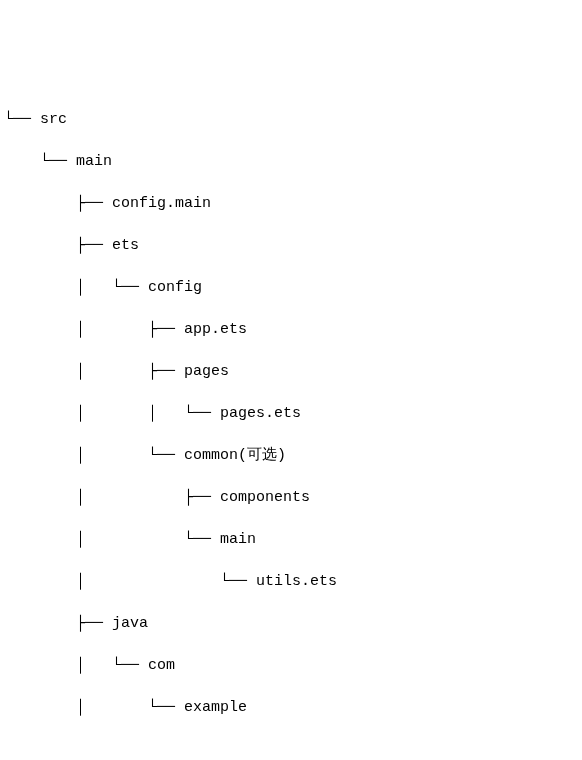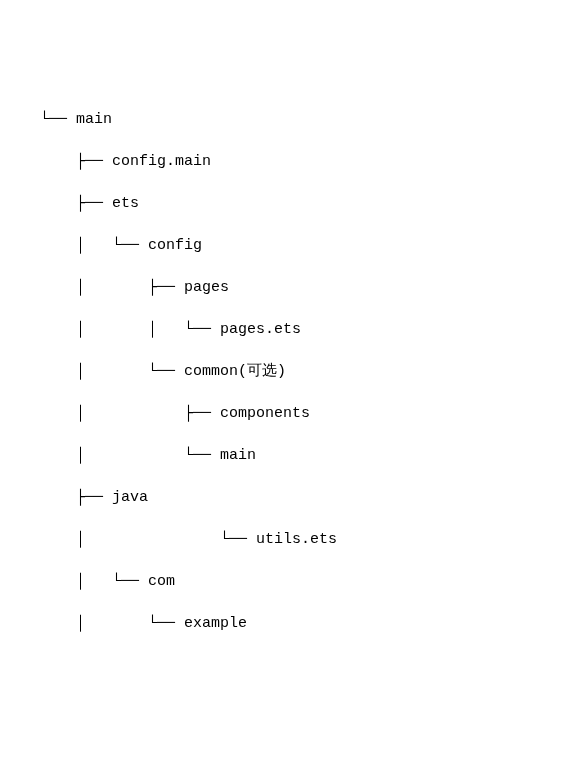--- a/index.html
+++ b/index.html
@@ -19,31 +19,33 @@
     .tree-line {
       display: block;
     }
   </style>
 </head>
 <body>
 
 
 
 <div>
+<span class="tree-line">└── src</span>
 <span class="tree-line">    └── main</span>
 <span class="tree-line">        ├── config.main</span>
 <span class="tree-line">        ├── ets</span>
 <span class="tree-line">        │   └── config</span>
+<span class="tree-line">        │       ├── app.ets</span>
 <span class="tree-line">        │       ├── pages</span>
 <span class="tree-line">        │       │   └── pages.ets</span>
 <span class="tree-line">        │       └── common(可选)</span>
 <span class="tree-line">        │           ├── components</span>
 <span class="tree-line">        │           └── main</span>
+<span class="tree-line">        │               └── utils.ets</span>
 <span class="tree-line">        ├── java</span>
-<span class="tree-line">        │               └── utils.ets</span>
 <span class="tree-line">        │   └── com</span>
 <span class="tree-line">        │       └── example</span>
 
 
 
 
 
 
 
 

